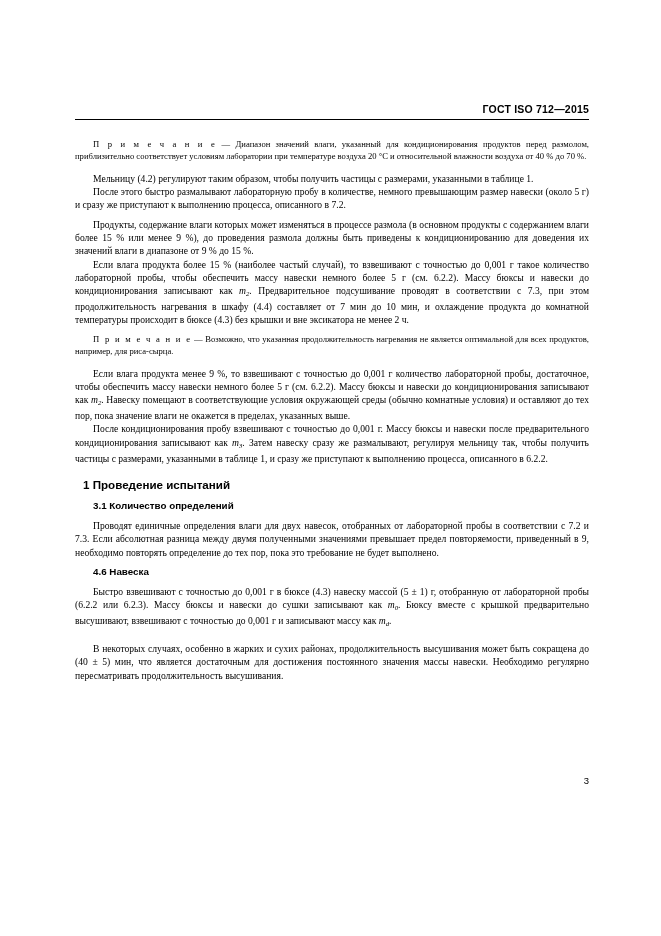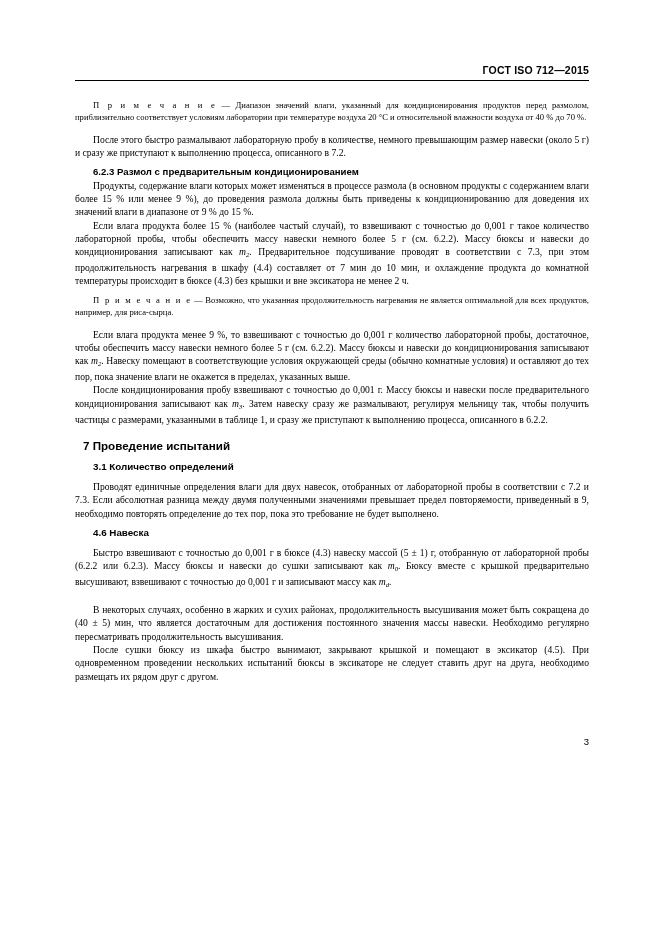--- a/index.html
+++ b/index.html
@@ -14,20 +14,21 @@
     color: #000000;
     position: relative;
     overflow: hidden;
   }
   .page {
     position: relative;
     width: 661px;
     height: 807px;
     box-sizing: border-box;
     padding: 0 72px 0 75px;
+    margin-top: 39px;
   }
   .header {
     position: absolute;
     top: 64px;
     right: 72px;
     font-family: "Liberation Sans", sans-serif;
     font-size: 10.5px;
     font-weight: bold;
     letter-spacing: 0.2px;
   }
@@ -112,44 +113,44 @@
 
   <div class="header">ГОСТ ISO 712—2015</div>
   <div class="header-rule"></div>
 
   <div class="content">
 
     <p class="note"><span class="spaced">П р и м е ч а н и е</span><span> — Диапазон значений влаги, указанный для кондиционирования продуктов перед размолом, приблизительно соответствует условиям лаборатории при температуре воздуха 20 °С и относительной влажности воздуха от 40 % до 70 %.</span></p>
 
     <div class="gap-m"></div>
 
+    <p>Мельницу (4.2) регулируют таким образом, чтобы получить частицы с размерами, указанными в таблице 1.</p>
 
     <p>После этого быстро размалывают лабораторную пробу в количестве, немного превышающим размер навески (около 5 г) и сразу же приступают к выполнению процесса, описанного в 7.2.</p>
 
     <div class="gap-s"></div>
 
-    <h3 class="clause">6.2.3  Размол с предварительным кондиционированием</h3>
 
     <p>Продукты, содержание влаги которых может изменяться в процессе размола (в основном продукты с содержанием влаги более 15 % или менее 9 %), до проведения размола должны быть приведены к кондиционированию для доведения их значений влаги в диапазоне от 9 % до 15 %.</p>
 
     <p><span>Если влага продукта более 15 % (наиболее частый случай), то взвешивают с точностью до 0,001 г такое количество лабораторной пробы, чтобы обеспечить массу навески немного более 5 г (см. 6.2.2). Массу бюксы и навески до кондиционирования записывают как </span><i class="var"><span>m</span><sub>2</sub></i><span>. Предварительное подсушивание проводят в соответствии с 7.3, при этом продолжительность нагревания в шкафу (4.4) составляет от 7 мин до 10 мин, и охлаждение продукта до комнатной температуры происходит в бюксе (4.3) без крышки и вне эксикатора не менее 2 ч.</span></p>
 
     <div class="gap-s"></div>
 
     <p class="note"><span class="spaced">П р и м е ч а н и е</span><span> — Возможно, что указанная продолжительность нагревания не является оптимальной для всех продуктов, например, для риса-сырца.</span></p>
 
     <div class="gap-m"></div>
 
     <p><span>Если влага продукта менее 9 %, то взвешивают с точностью до 0,001 г количество лабораторной пробы, достаточное, чтобы обеспечить массу навески немного более 5 г (см. 6.2.2). Массу бюксы и навески до кондиционирования записывают как </span><i class="var"><span>m</span><sub>2</sub></i><span>. Навеску помещают в соответствующие условия окружающей среды (обычно комнатные условия) и оставляют до тех пор, пока значение влаги не окажется в пределах, указанных выше.</span></p>
 
     <p><span>После кондиционирования пробу взвешивают с точностью до 0,001 г. Массу бюксы и навески после предварительного кондиционирования записывают как </span><i class="var"><span>m</span><sub>3</sub></i><span>. Затем навеску сразу же размалывают, регулируя мельницу так, чтобы получить частицы с размерами, указанными в таблице 1, и сразу же приступают к выполнению процесса, описанного в 6.2.2.</span></p>
 
     <div class="gap-l"></div>
 
-    <h2 class="section">7  Проведение испытаний</h2>
+    <h2 class="section">1  Проведение испытаний</h2>
 
     <div class="gap-s"></div>
 
     <h3 class="subsection">3.1  Количество определений</h3>
 
     <div class="gap-s"></div>
 
     <p>Проводят единичные определения влаги для двух навесок, отобранных от лабораторной пробы в соответствии с 7.2 и 7.3. Если абсолютная разница между двумя полученными значениями превышает предел повторяемости, приведенный в 9, необходимо повторять определение до тех пор, пока это требование не будет выполнено.</p>
 
     <div class="gap-s"></div>
@@ -162,19 +163,18 @@
 
     <div class="gap-s"></div>
 
 
     <div class="gap-s"></div>
 
 
     <p>В некоторых случаях, особенно в жарких и сухих районах, продолжительность высушивания может быть сокращена до (40 ± 5) мин, что является достаточным для достижения постоянного значения массы навески. Необходимо регулярно пересматривать продолжительность высушивания.</p>
 
 
-    <p>После сушки бюксу из шкафа быстро вынимают, закрывают крышкой и помещают в эксикатор (4.5). При одновременном проведении нескольких испытаний бюксы в эксикаторе не следует ставить друг на друга, необходимо размещать их рядом друг с другом.</p>
 
   </div>
 
   <div class="pagenum">3</div>
 
 </div>
 
 </body></html>

